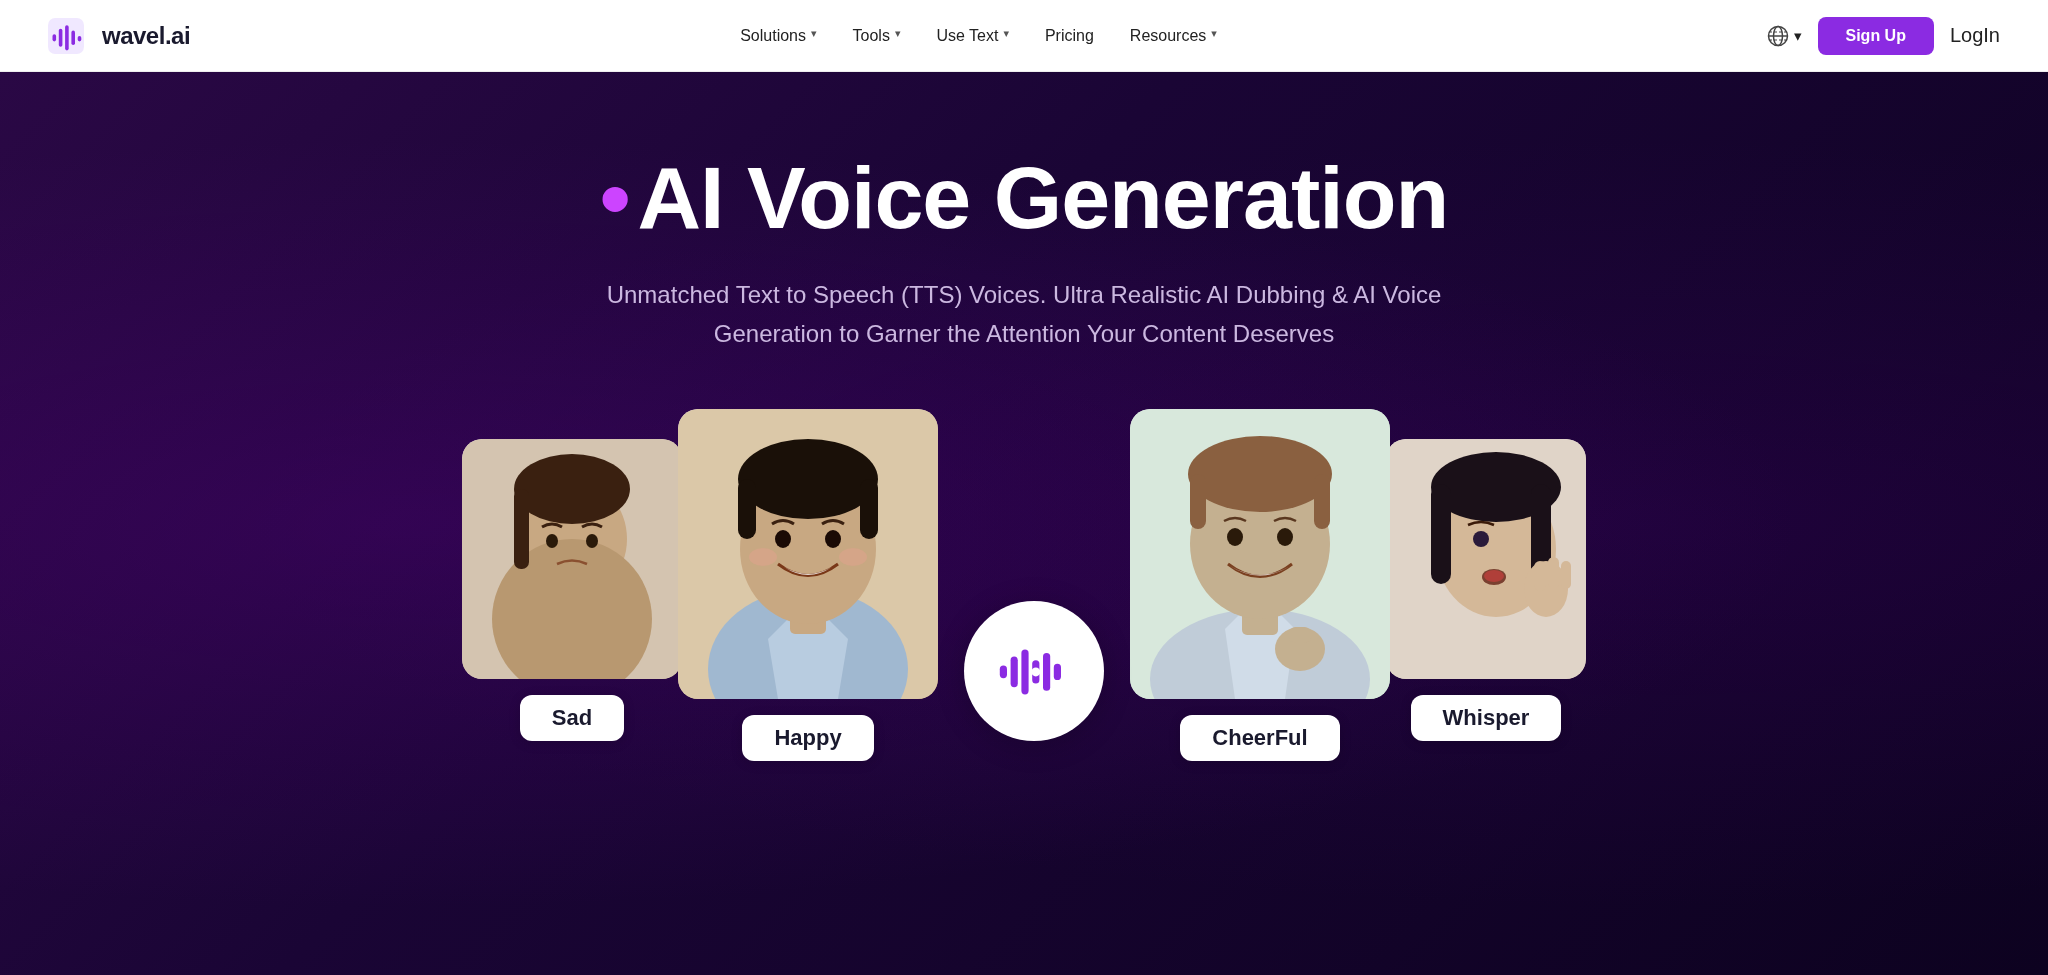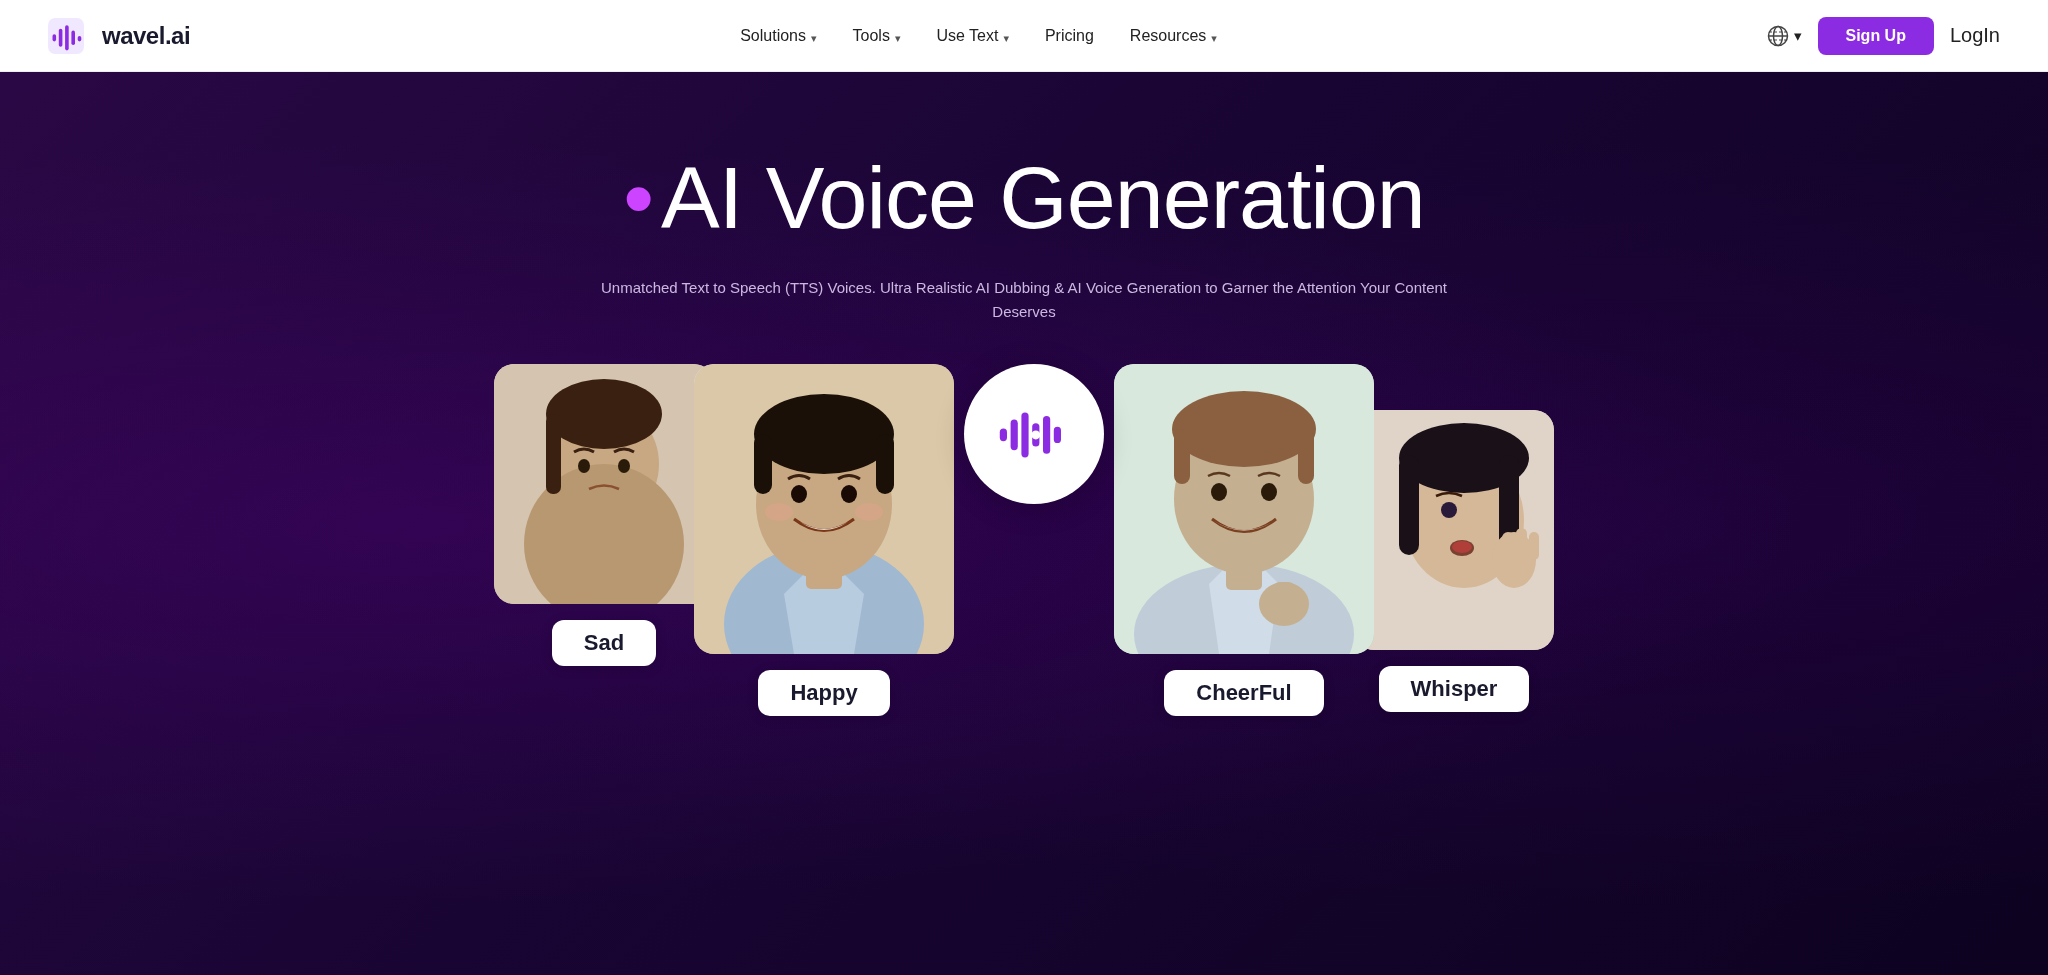--- a/index.html
+++ b/index.html
@@ -38,21 +38,21 @@
       align-items: center;
       gap: 36px;
       list-style: none;
     }
     .nav-links li a {
       text-decoration: none;
       color: #222;
       font-size: 16px;
       font-weight: 500;
       display: flex;
-      align-items: flex-end;
+      align-items: flex-start;
       gap: 5px;
     }
     .nav-links li a .chevron {
       font-size: 11px;
       color: #555;
     }
     .nav-right {
       display: flex;
       align-items: center;
       gap: 16px;
@@ -106,32 +106,32 @@
     .hero-content {
       position: relative;
       z-index: 2;
       text-align: center;
       max-width: 1200px;
       width: 100%;
       padding: 0 40px;
     }
     .hero-title {
       font-size: 88px;
-      font-weight: 400;
+      font-weight: 700;
       color: #fff;
       line-height: 1.05;
       margin-bottom: 32px;
       letter-spacing: -1px;
     }
     .hero-title .dot {
       color: #cc44ff;
       margin-right: 8px;
     }
     .hero-subtitle {
-      font-size: 15px;
+      font-size: 24px;
       color: #cbb8e0;
       max-width: 900px;
       margin: 12px auto 40px;
       line-height: 1.6;
       font-weight: 400;
     }
     .btn-try-free {
       background: #8b2be2;
       color: #fff;
       border: none;
@@ -147,22 +147,23 @@
       color: #a08ab8;
       font-size: 15px;
       margin-bottom: 60px;
     }
 
     
     .voice-cards-row {
       position: relative;
       z-index: 2;
       display: flex;
+      align-items: flex-end;
       justify-content: center;
-      gap: 0;
+      gap: 16px;
       width: 100%;
       max-width: 1400px;
       padding: 0 40px;
     }
     .voice-card {
       display: flex;
       flex-direction: column;
       align-items: center;
       position: relative;
     }

